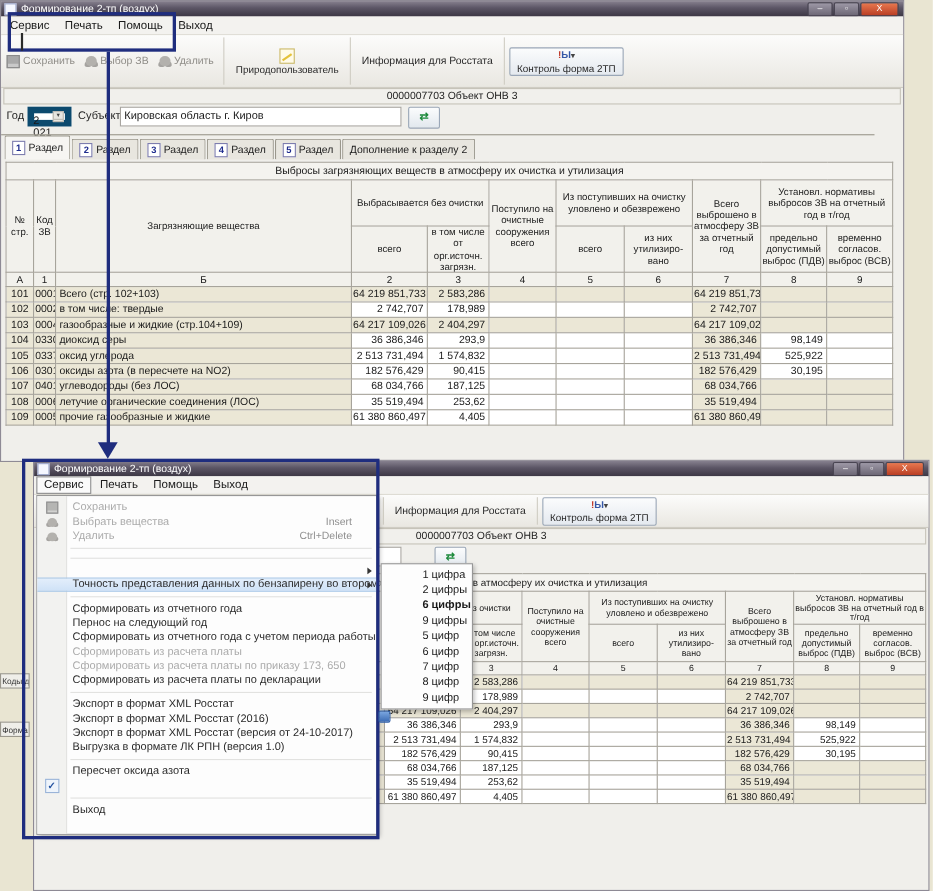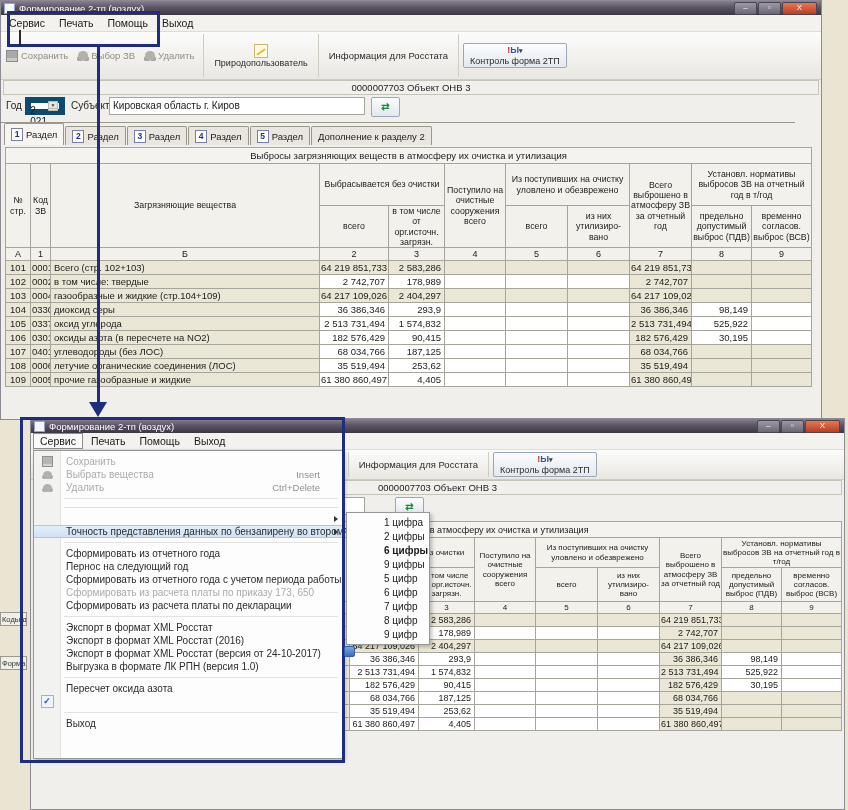--- a/index.html
+++ b/index.html
@@ -658,20 +658,24 @@
       <div class="menu-item">
         <span class="gutter"></span>
         <span class="mlabel">Пернос на следующий год</span>
       </div>
       <div class="menu-item">
         <span class="gutter"></span>
         <span class="mlabel">Сформировать из отчетного года с учетом периода работы</span>
       </div>
       <div class="menu-item disabled">
         <span class="gutter"></span>
+        <span class="mlabel">Сформировать из расчета платы</span>
+      </div>
+      <div class="menu-item disabled">
+        <span class="gutter"></span>
         <span class="mlabel">Сформировать из расчета платы по приказу 173, 650</span>
       </div>
       <div class="menu-item">
         <span class="gutter"></span>
         <span class="mlabel">Сформировать из расчета платы по декларации</span>
       </div>
       <div class="menu-sep"></div>
       <div class="menu-item">
         <span class="gutter"></span>
         <span class="mlabel">Экспорт в формат XML Росстат</span>

